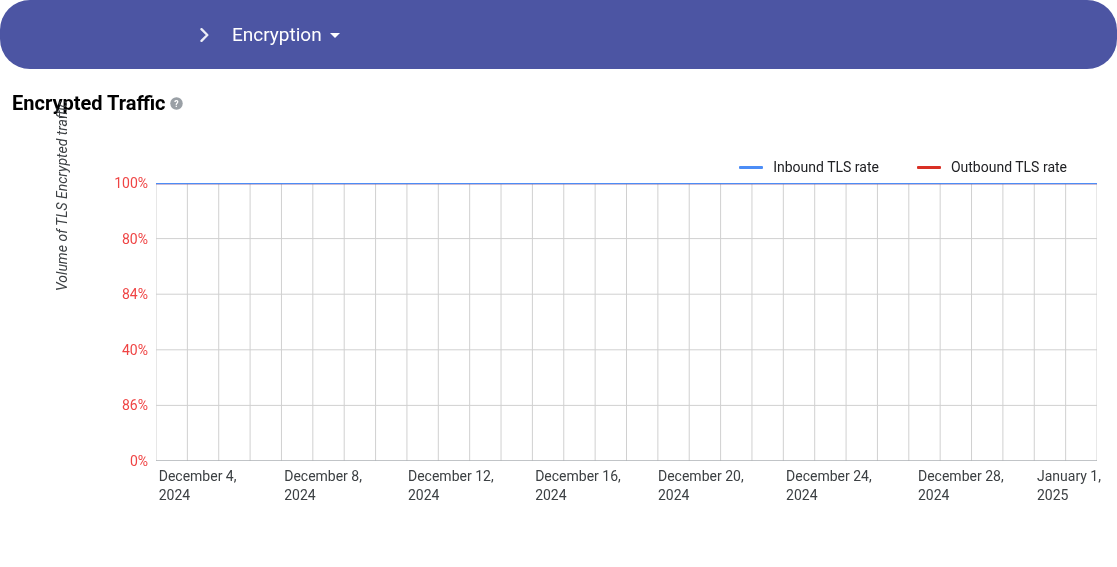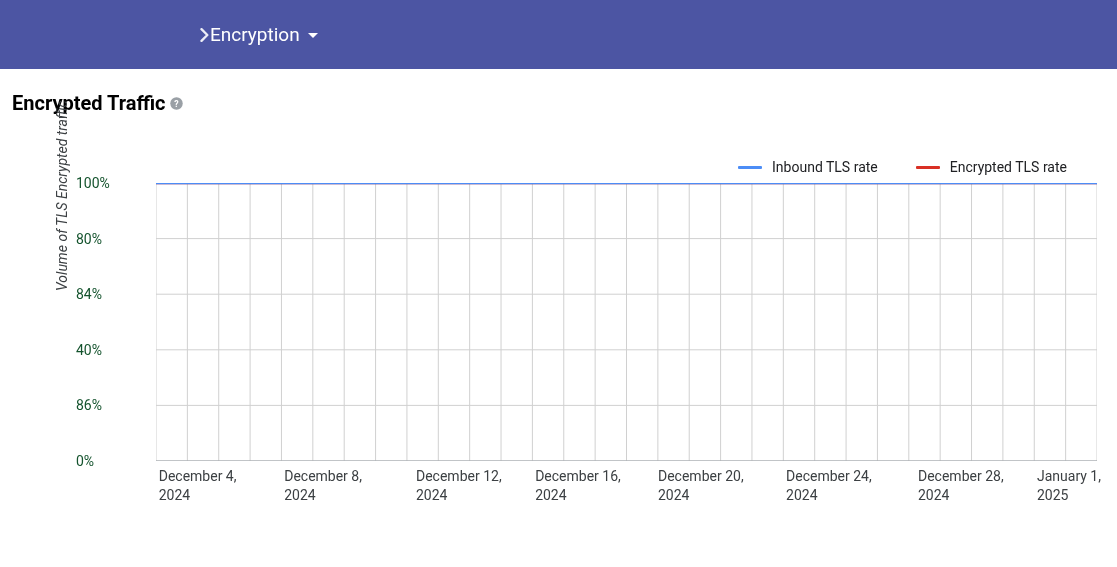--- a/index.html
+++ b/index.html
@@ -6,20 +6,22 @@
   html, body { margin: 0; padding: 0; font-family: Roboto, Arial, sans-serif; color: #202124; }
   body { width: 1117px; height: 567px; background: #fff; overflow: hidden; }
 
   .topbar {
     width: 100%;
     height: 69px;
     background: #4c55a3;
     display: flex;
     align-items: center;
     padding-left: 200px;
+    gap: 22px;
+    border-radius: 30px;
   }
   .breadcrumb-chev { color: #fff; opacity: 0.9; display: flex; align-items: center; }
   .breadcrumb-chev svg { width: 10px; height: 14px; }
   .crumb-link {
     color: #fff; font-size: 19px; font-weight: 400;
     display: flex; align-items: center; gap: 8px;
     cursor: pointer;
   }
   .caret-down { width: 0; height: 0; border-left: 5px solid transparent; border-right: 5px solid transparent; border-top: 5px solid #fff; display: inline-block; margin-top: 2px; }
 
@@ -36,21 +38,21 @@
   .legend-swatch { width: 24px; height: 3px; border-radius: 1px; }
 
   .yaxis-label {
     position: absolute; left: 42px; top: 130px;
     transform: rotate(-90deg); transform-origin: left top;
     font-style: italic; font-size: 14px; color: #3c4043;
     white-space: nowrap;
   }
 
   .yticks { position: absolute; left: 76px; top: 22px; width: 60px; }
-  .ytick { position: absolute; right: 12px; font-size: 14px; color: #14532d; width: 60px; transform: translateY(-50%); }
+  .ytick { position: absolute; right: 0; font-size: 14px; color: #ef4444; text-align: right; width: 60px; transform: translateY(-50%); }
 
   .plot { position: absolute; left: 144px; top: 22px; width: 941px; height: 278px; }
   .plot svg { width: 100%; height: 100%; display: block; }
 
   .xticks { position: absolute; left: 144px; top: 306px; width: 941px; }
   .xtick { position: absolute; font-size: 14px; color: #3c4043; width: 120px; transform: translateX(-50%); line-height: 1.35; }
 </style>
 </head>
 <body>
 
@@ -79,21 +81,21 @@
 
   <div class="chart-wrap" style="height:360px;">
 
     <div class="legend">
       <div class="legend-item">
         <span class="legend-swatch" style="background:#4c8df6"></span>
         <span>Inbound TLS rate</span>
       </div>
       <div class="legend-item">
         <span class="legend-swatch" style="background:#d93025"></span>
-        <span>Encrypted TLS rate</span>
+        <span>Outbound TLS rate</span>
       </div>
     </div>
 
     <div class="yaxis-label">Volume of TLS Encrypted traffic</div>
 
     <div class="yticks">
       <span class="ytick" style="top:278px">0%</span>
       <span class="ytick" style="top:222.4px">86%</span>
       <span class="ytick" style="top:166.8px">40%</span>
       <span class="ytick" style="top:111.2px">84%</span>
@@ -142,21 +144,21 @@
           <line x1="0" x2="941" y1="0" y2="0" stroke="#d0d0d0" stroke-width="1"></line>
           <line x1="0" x2="941" y1="278" y2="278" stroke="#9aa0a6" stroke-width="1"></line>
           <path d="M0 0 L31.366666666666667 0 L62.733333333333334 0 L94.10000000000001 0 L125.46666666666667 0 L156.83333333333331 0 L188.20000000000002 0 L219.56666666666666 0 L250.93333333333334 0 L282.3 0 L313.66666666666663 0 L345.0333333333333 0 L376.40000000000003 0 L407.7666666666667 0 L439.1333333333333 0 L470.5 0 L501.8666666666667 0 L533.2333333333333 0 L564.6 0 L595.9666666666666 0 L627.3333333333333 0 L658.6999999999999 0 L690.0666666666666 0 L721.4333333333334 0 L752.8000000000001 0 L784.1666666666667 0 L815.5333333333334 0 L846.9 0 L878.2666666666667 0 L909.6333333333333 0 L941 0" fill="none" stroke="#d93025" stroke-width="2.5" stroke-linecap="round"></path>
           <path d="M0 0 L31.366666666666667 0 L62.733333333333334 0 L94.10000000000001 0 L125.46666666666667 0 L156.83333333333331 0 L188.20000000000002 0 L219.56666666666666 0 L250.93333333333334 0 L282.3 0 L313.66666666666663 0 L345.0333333333333 0 L376.40000000000003 0 L407.7666666666667 0 L439.1333333333333 0 L470.5 0 L501.8666666666667 0 L533.2333333333333 0 L564.6 0 L595.9666666666666 0 L627.3333333333333 0 L658.6999999999999 0 L690.0666666666666 0 L721.4333333333334 0 L752.8000000000001 0 L784.1666666666667 0 L815.5333333333334 0 L846.9 0 L878.2666666666667 0 L909.6333333333333 0 L941 0" fill="none" stroke="#4c8df6" stroke-width="2.5" stroke-linecap="round"></path>
         </svg>
     </div>
 
     <div class="xticks">
       <span class="xtick" style="left:62.73px">December 4,<br>2024</span>
       <span class="xtick" style="left:188.2px">December 8,<br>2024</span>
-      <span class="xtick" style="left:320px">December 12,<br>2024</span>
+      <span class="xtick" style="left:312px">December 12,<br>2024</span>
       <span class="xtick" style="left:439.13px">December 16,<br>2024</span>
       <span class="xtick" style="left:562px">December 20,<br>2024</span>
       <span class="xtick" style="left:690.07px">December 24,<br>2024</span>
       <span class="xtick" style="left:822px">December 28,<br>2024</span>
       <span class="xtick" style="left:941px">January 1,<br>2025</span>
     </div>
 
   </div>
 </div>
 

